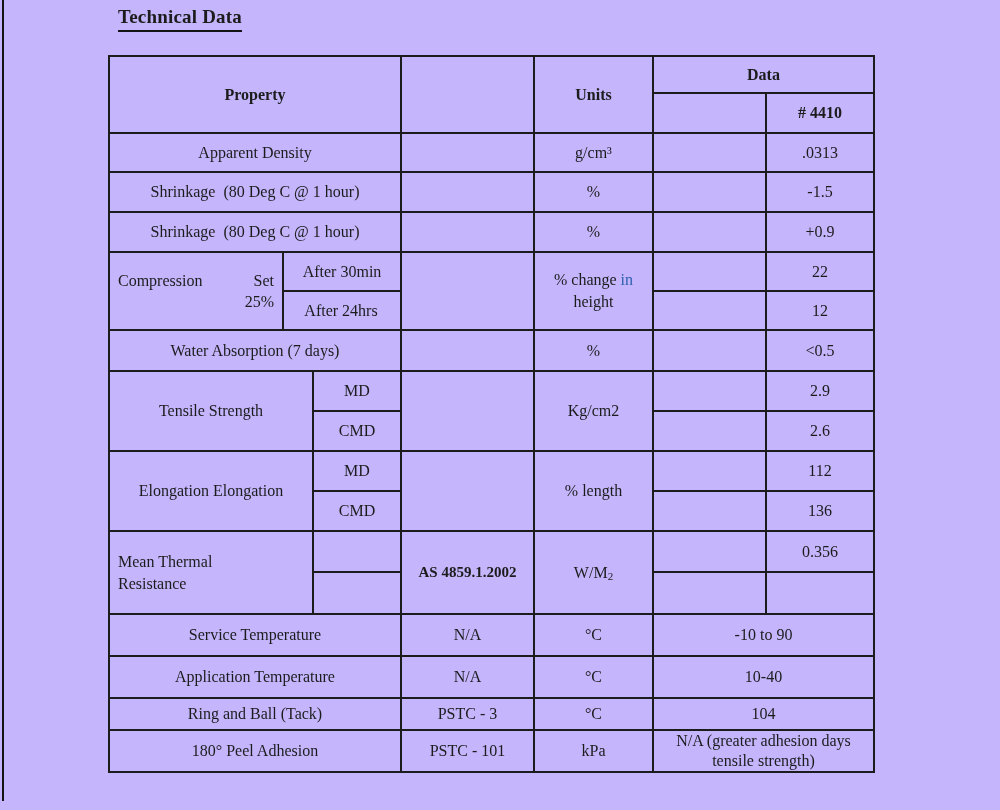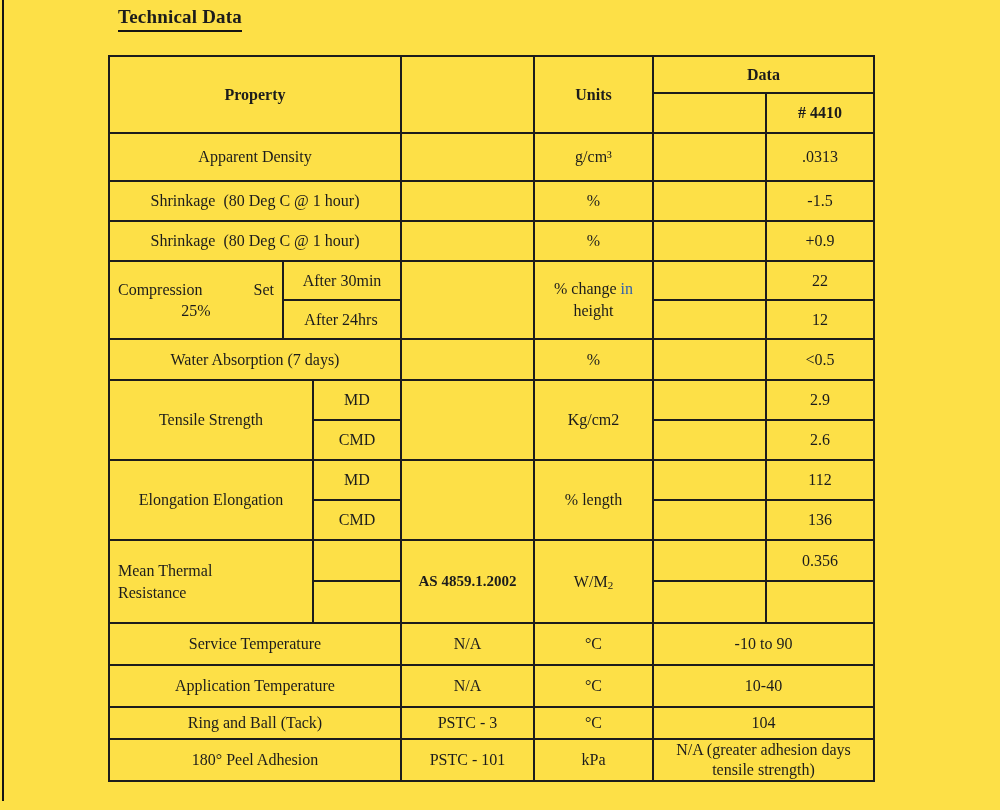--- a/index.html
+++ b/index.html
@@ -1,19 +1,19 @@
 <!DOCTYPE html>
 <html><head>
 <meta charset="utf-8">
 <style>
   html,body{margin:0;padding:0;}
   .page{
     position:relative;
     width:1000px;height:810px;
-    background:#fde047;
+    background:#c4b5fd;
     font-family:"Liberation Serif","DejaVu Serif",serif;
     color:#1c1c1c;
     overflow:hidden;
   }
   .edge-line{
     position:absolute;left:2px;top:0;width:2px;height:801px;
     background:#141414;
   }
   .doc-title{
     position:absolute;left:118px;top:6px;
@@ -31,21 +31,21 @@
     font-size:16px;
     padding:0 8px;
     text-align:center;
     vertical-align:middle;
     overflow:hidden;
   }
   td.l{text-align:left;padding-left:10px;}
   td.b{font-weight:bold;margin-top:46px;}
   td.top{vertical-align:top;padding-top:5px;}
   .just{text-align:justify;text-align-last:justify;line-height:21px;}
-  .line2{text-align:center;line-height:21px;}
+  .line2{text-align:right;line-height:21px;}
   .wrap-narrow{max-width:140px;line-height:22px;text-align:left;}
   .subs{font-size:11px;vertical-align:-2px;}
   .blue{}
   .unit-wrap{line-height:22px;}
   .val-wrap{line-height:20px;}
 </style>
 </head>
 <body>
 
 <div class="page">
@@ -69,21 +69,21 @@
       <td colspan="3" rowspan="2" class="b">Property</td>
       <td rowspan="2"></td>
       <td rowspan="2" class="b">Units</td>
       <td colspan="2" class="b">Data</td>
     </tr>
     <tr style="height:40px">
       <td></td>
       <td class="b"># 4410</td>
     </tr>
 
-    <tr style="height:48px">
+    <tr style="height:39px">
       <td colspan="3" class="l">Apparent Density</td>
       <td></td>
       <td>g/cm³</td>
       <td></td>
       <td>.0313</td>
     </tr>
 
     <tr style="height:40px">
       <td colspan="3" class="l">Shrinkage&nbsp; (80 Deg C @ 1 hour)</td>
       <td></td>

